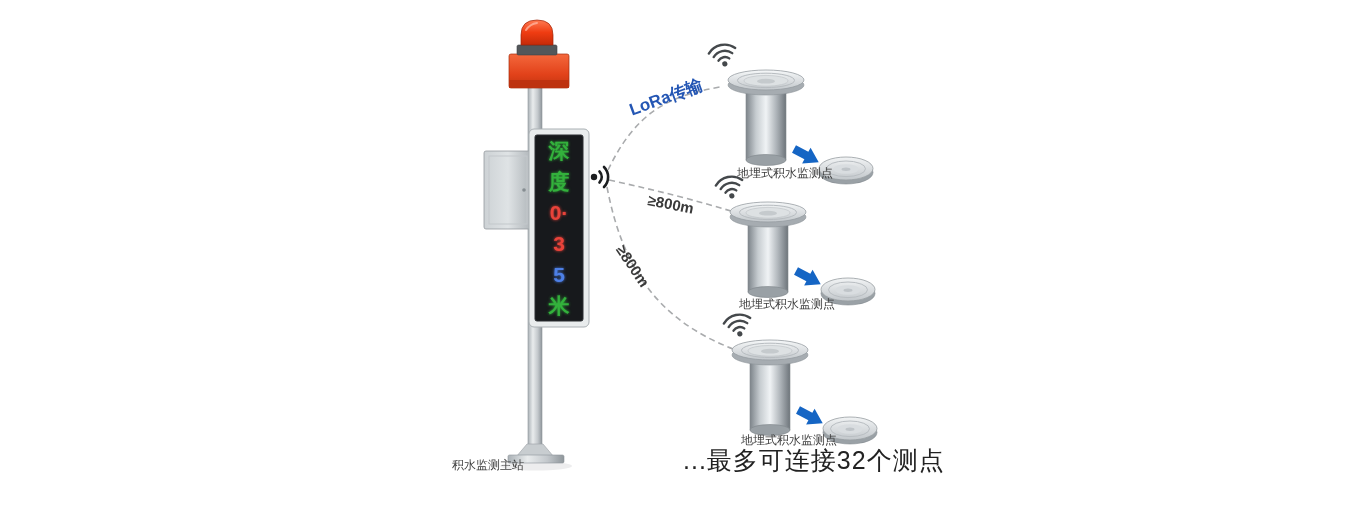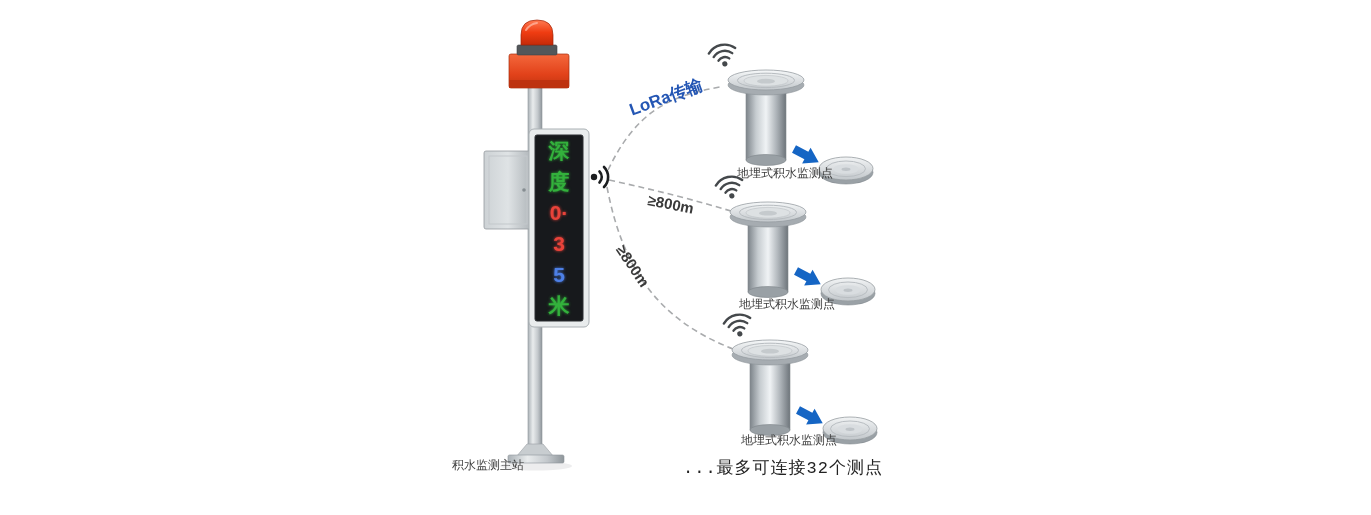--- a/index.html
+++ b/index.html
@@ -48,24 +48,23 @@
     left: 648px; top: 191px;
     transform: rotate(11deg);
     transform-origin: left center;
   }
   .dist-label-2 {
     left: 620px; top: 238px;
     transform: rotate(56deg);
     transform-origin: left center;
   }
   .footer-note {
-    left: 683px; top: 456px;
-    font-size: 17px; color: #222222;
+    left: 683px; top: 444px;
+    font-size: 25px; color: #222222;
     letter-spacing: 1px;
-    font-family: Liberation Mono, monospace;
   }
   .led-display {
     position: absolute;
     left: 535px; top: 135px;
     width: 48px; height: 186px;
     display: flex;
     flex-direction: column;
     align-items: center;
     justify-content: space-around;
     font-size: 21px;

